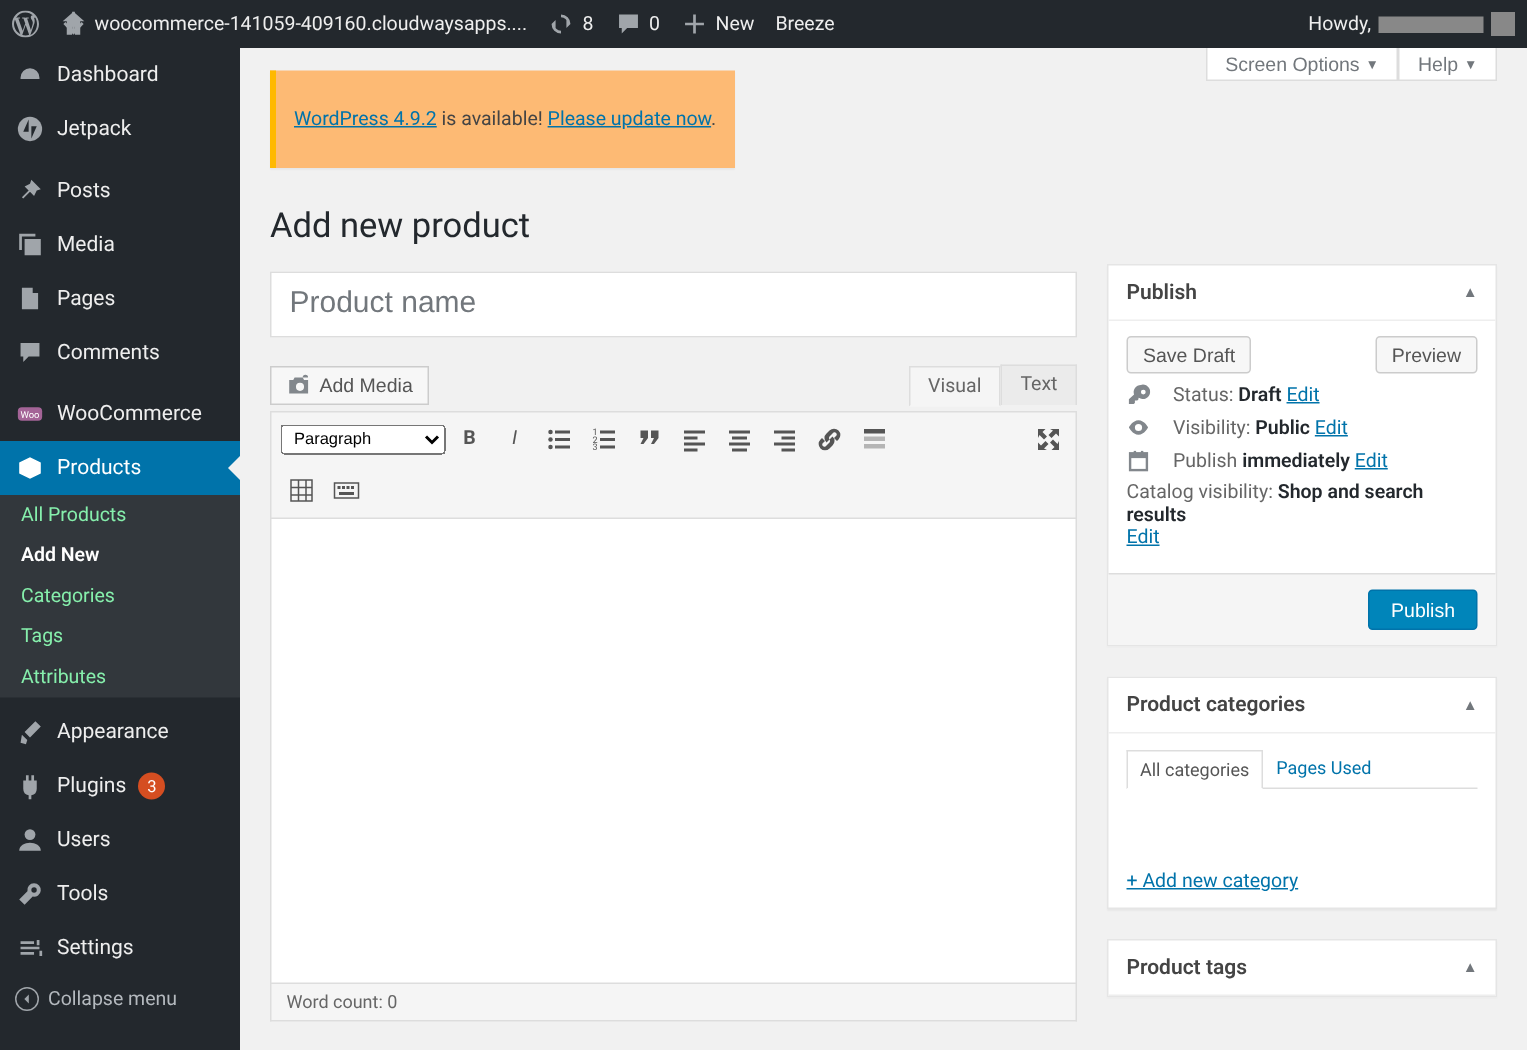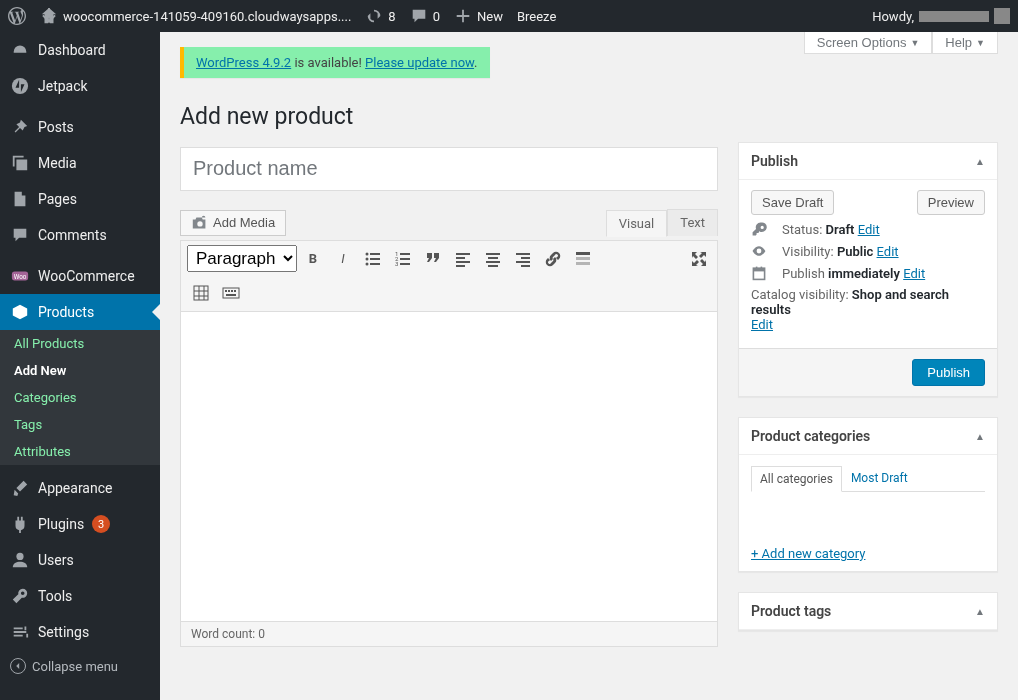--- a/index.html
+++ b/index.html
@@ -29,42 +29,42 @@
 .update-badge { background:#d54e21; color:#fff; border-radius:50%; width:18px; height:18px; display:inline-flex; align-items:center; justify-content:center; font-size:11px; }
 
 
 #wpbody { margin-left: 160px; padding-top: 32px; height: 100vh; overflow-y:auto; }
 #wpbody-content { padding: 10px 20px 40px 20px; position: relative; }
 
 .screen-meta { position: absolute; top: 0; right: 20px; display: flex; gap: 0; }
 .screen-meta button { background:#fff; border:1px solid #ddd; border-top:none; padding: 3px 12px; font-size: 13px; color:#72777c; cursor: pointer; display:flex; align-items:center; gap:4px; }
 .screen-meta .tri { font-size: 9px; }
 
-.notice { background:#86efac; border-left:4px solid #ffb900; padding:8px 12px; margin: 5px 0 15px 0; display:inline-block; box-shadow: 0 1px 1px rgba(0,0,0,.04); }
+.notice { background:#fdba74; border-left:4px solid #ffb900; padding:25px 12px; margin: 5px 0 15px 0; display:inline-block; box-shadow: 0 1px 1px rgba(0,0,0,.04); }
 .notice a { text-decoration: underline; }
 
 h1.page-title { font-size: 23px; font-weight: 400; color:#23282d; margin: 10px 0 12px 0; }
 
 .cols { display: flex; gap: 20px; align-items: center; }
 .col-main { flex: 1; min-width: 0; }
 .col-side { width: 260px; }
 
 .titlewrap input { width: 100%; padding: 8px 12px; font-size: 1.5em; height: 44px; border:1px solid #ddd; background:#fff; color:#32373c; }
 .titlewrap input::placeholder { color:#72777c; font-size: 20px; }
 
 .media-buttons { margin-top: 18px; margin-bottom: 4px; display:flex; justify-content: space-between; align-items:flex-end; }
 .add-media-btn { background:#f7f7f7; border:1px solid #ccc; padding:3px 10px; font-size:13px; display:flex; align-items:center; gap:4px; cursor:pointer; color:#555; }
 .add-media-btn svg { width:18px; height:18px; fill:#82878c; }
 
 .editor-tabs { display:flex; }
 .editor-tabs .tab { padding:5px 12px; border:1px solid #ddd; border-bottom:none; background:#ebebeb; color:#666; cursor:pointer; font-size:13px; }
 .editor-tabs .tab.active { background:#f5f5f5; border-bottom:1px solid #f5f5f5; position:relative; top:1px; }
 
 .editor-toolbar { background:#f5f5f5; border:1px solid #ddd; padding:4px 6px; display:flex; align-items:center; gap:2px; flex-wrap:wrap; position:relative; }
-.editor-toolbar select { padding: 2px 4px; font-size: 17px; min-width:110px; }
+.editor-toolbar select { padding: 2px 4px; font-size: 11px; min-width:110px; }
 .tb-btn { width:28px; height:28px; display:flex; align-items:center; justify-content:center; cursor:pointer; color:#555; }
 .tb-btn svg { width:20px; height:20px; fill:#555; }
 .editor-toolbar .fullscreen { position:absolute; right:4px; top:4px; }
 .editor-toolbar .row2 { width:100%; display:flex; gap:2px; margin-top:4px;}
 
 .editor-area { background:#fff; border:1px solid #ddd; border-top:none; min-height: 310px; }
 .editor-status { background:#f5f5f5; border:1px solid #ddd; border-top:none; padding:5px 10px; color:#666; font-size:12px; }
 
 
 .postbox { background:#fff; border:1px solid #e5e5e5; box-shadow: 0 1px 1px rgba(0,0,0,.04); margin-bottom:20px; }
@@ -447,21 +447,21 @@
         </div>
 
         <div class="postbox">
           <h2 class="hndle">
               <span>Product categories</span>
               <span class="handle-tri">▲</span>
             </h2>
           <div class="inside">
             <div class="cat-tabs">
               <div class="ctab active">All categories</div>
-              <div class="ctab">Most Draft</div>
+              <div class="ctab">Pages Used</div>
             </div>
             <div class="cat-panel"></div>
             <a href="#" class="taxonomy-add">+ Add new category</a>
           </div>
         </div>
 
         <div class="postbox">
           <h2 class="hndle">
               <span>Product tags</span>
               <span class="handle-tri">▲</span>

